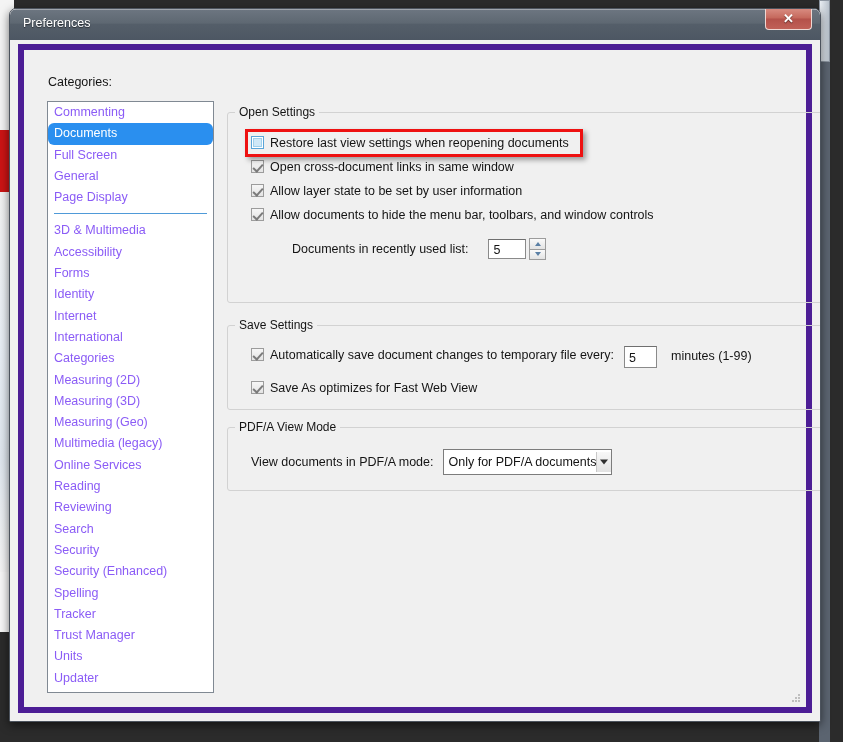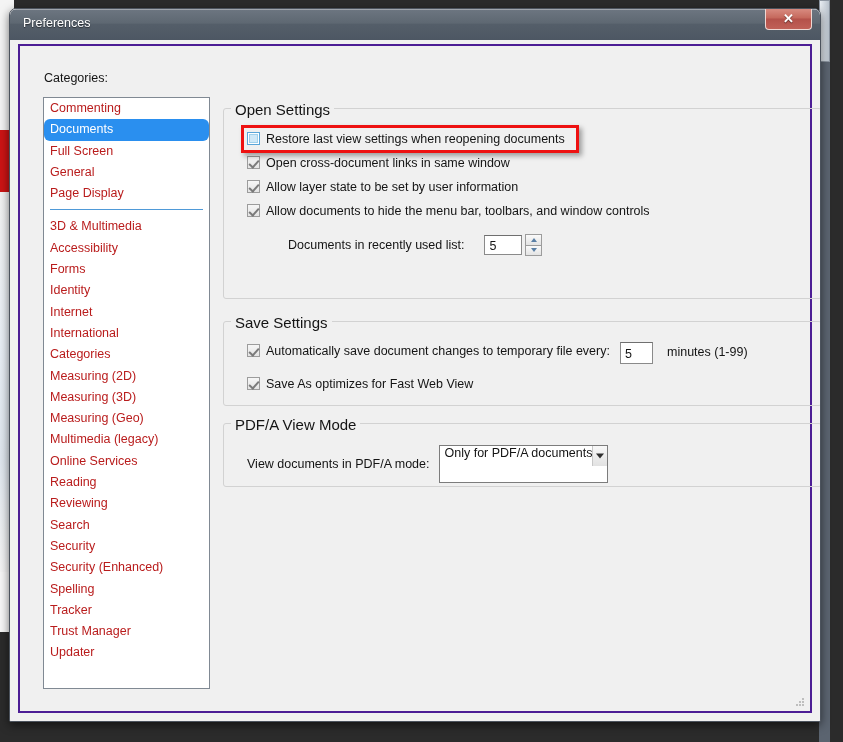--- a/index.html
+++ b/index.html
@@ -120,21 +120,21 @@
   #client {
     position: absolute;
     left: 0; top: 31px;
     right: 0; bottom: 0;
     background: #f0f0f0;
   }
   #client-frame {
     position: absolute;
     left: 8px; top: 4px;
     right: 8px; bottom: 8px;
-    border: 2px solid #4c1d95;
+    border: 6px solid #4c1d95;
     background: #f0f0f0;
     box-sizing: border-box;
   }
 
   
   #categories-label {
     position: absolute;
     left: 24px;
     top: 25px;
     font-size: 12.5px;
@@ -149,21 +149,21 @@
     background: #ffffff;
     border: 1px solid #808993;
     box-sizing: border-box;
     overflow: hidden;
   }
   .cat-item {
     height: 21.3px;
     line-height: 21.3px;
     padding-left: 6px;
     font-size: 12.5px;
-    color: #b91c1c;
+    color: #8b5cf6;
     white-space: nowrap;
     cursor: default;
   }
   .cat-item.selected {
     background: #2a8fef;
     color: #ffffff;
     border-radius: 6px;
   }
   .cat-sep {
     margin: 5px 6px 6px 6px;
@@ -177,21 +177,21 @@
     border: 1px solid #d2d2d2;
     border-radius: 3px;
     box-sizing: border-box;
   }
   .groupbox > .gb-title {
     position: absolute;
     top: -8px;
     left: 7px;
     background: #f0f0f0;
     padding: 0 4px;
-    font-size: 15px;
+    font-size: 12px;
     color: #141414;
     white-space: nowrap;
   }
   #group-open     { left: 203px; top: 62px;  width: 599px; height: 191px; }
   #group-save     { left: 203px; top: 275px; width: 599px; height: 85px; }
   #group-pdfa     { left: 203px; top: 377px; width: 599px; height: 64px; }
 
   
   .cbrow {
     position: absolute;
@@ -341,26 +341,26 @@
     position: absolute;
     left: 227px;
     top: 399px;
     display: flex;
     align-items: center;
     white-space: nowrap;
   }
   #pdfa-label { font-size: 12.5px; color: #141414; margin-right: 9px; }
   #pdfa-select {
     width: 169px;
-    height: 38px;
+    height: 26px;
     border: 1px solid #7c7c7c;
     background: #ffffff;
     box-sizing: border-box;
     display: flex;
-    align-items: flex-start;
+    align-items: center;
     cursor: pointer;
     position: relative;
   }
   #pdfa-select .sel-text {
     font-size: 12.5px;
     color: #141414;
     padding-left: 5px;
     flex: 1;
   }
   #pdfa-select .sel-arrow {
@@ -444,20 +444,21 @@
         <div class="cat-item">Multimedia (legacy)</div>
         <div class="cat-item">Online Services</div>
         <div class="cat-item">Reading</div>
         <div class="cat-item">Reviewing</div>
         <div class="cat-item">Search</div>
         <div class="cat-item">Security</div>
         <div class="cat-item">Security (Enhanced)</div>
         <div class="cat-item">Spelling</div>
         <div class="cat-item">Tracker</div>
         <div class="cat-item">Trust Manager</div>
+        <div class="cat-item">Units</div>
         <div class="cat-item">Updater</div>
       </div>
 
       <div class="groupbox" id="group-open">
         <div class="gb-title">Open Settings</div>
       </div>
 
       <div class="cbrow" id="cb-restore">
         <div class="cb hover"></div>
         <div class="cbtext">Restore last view settings when reopening documents</div>

